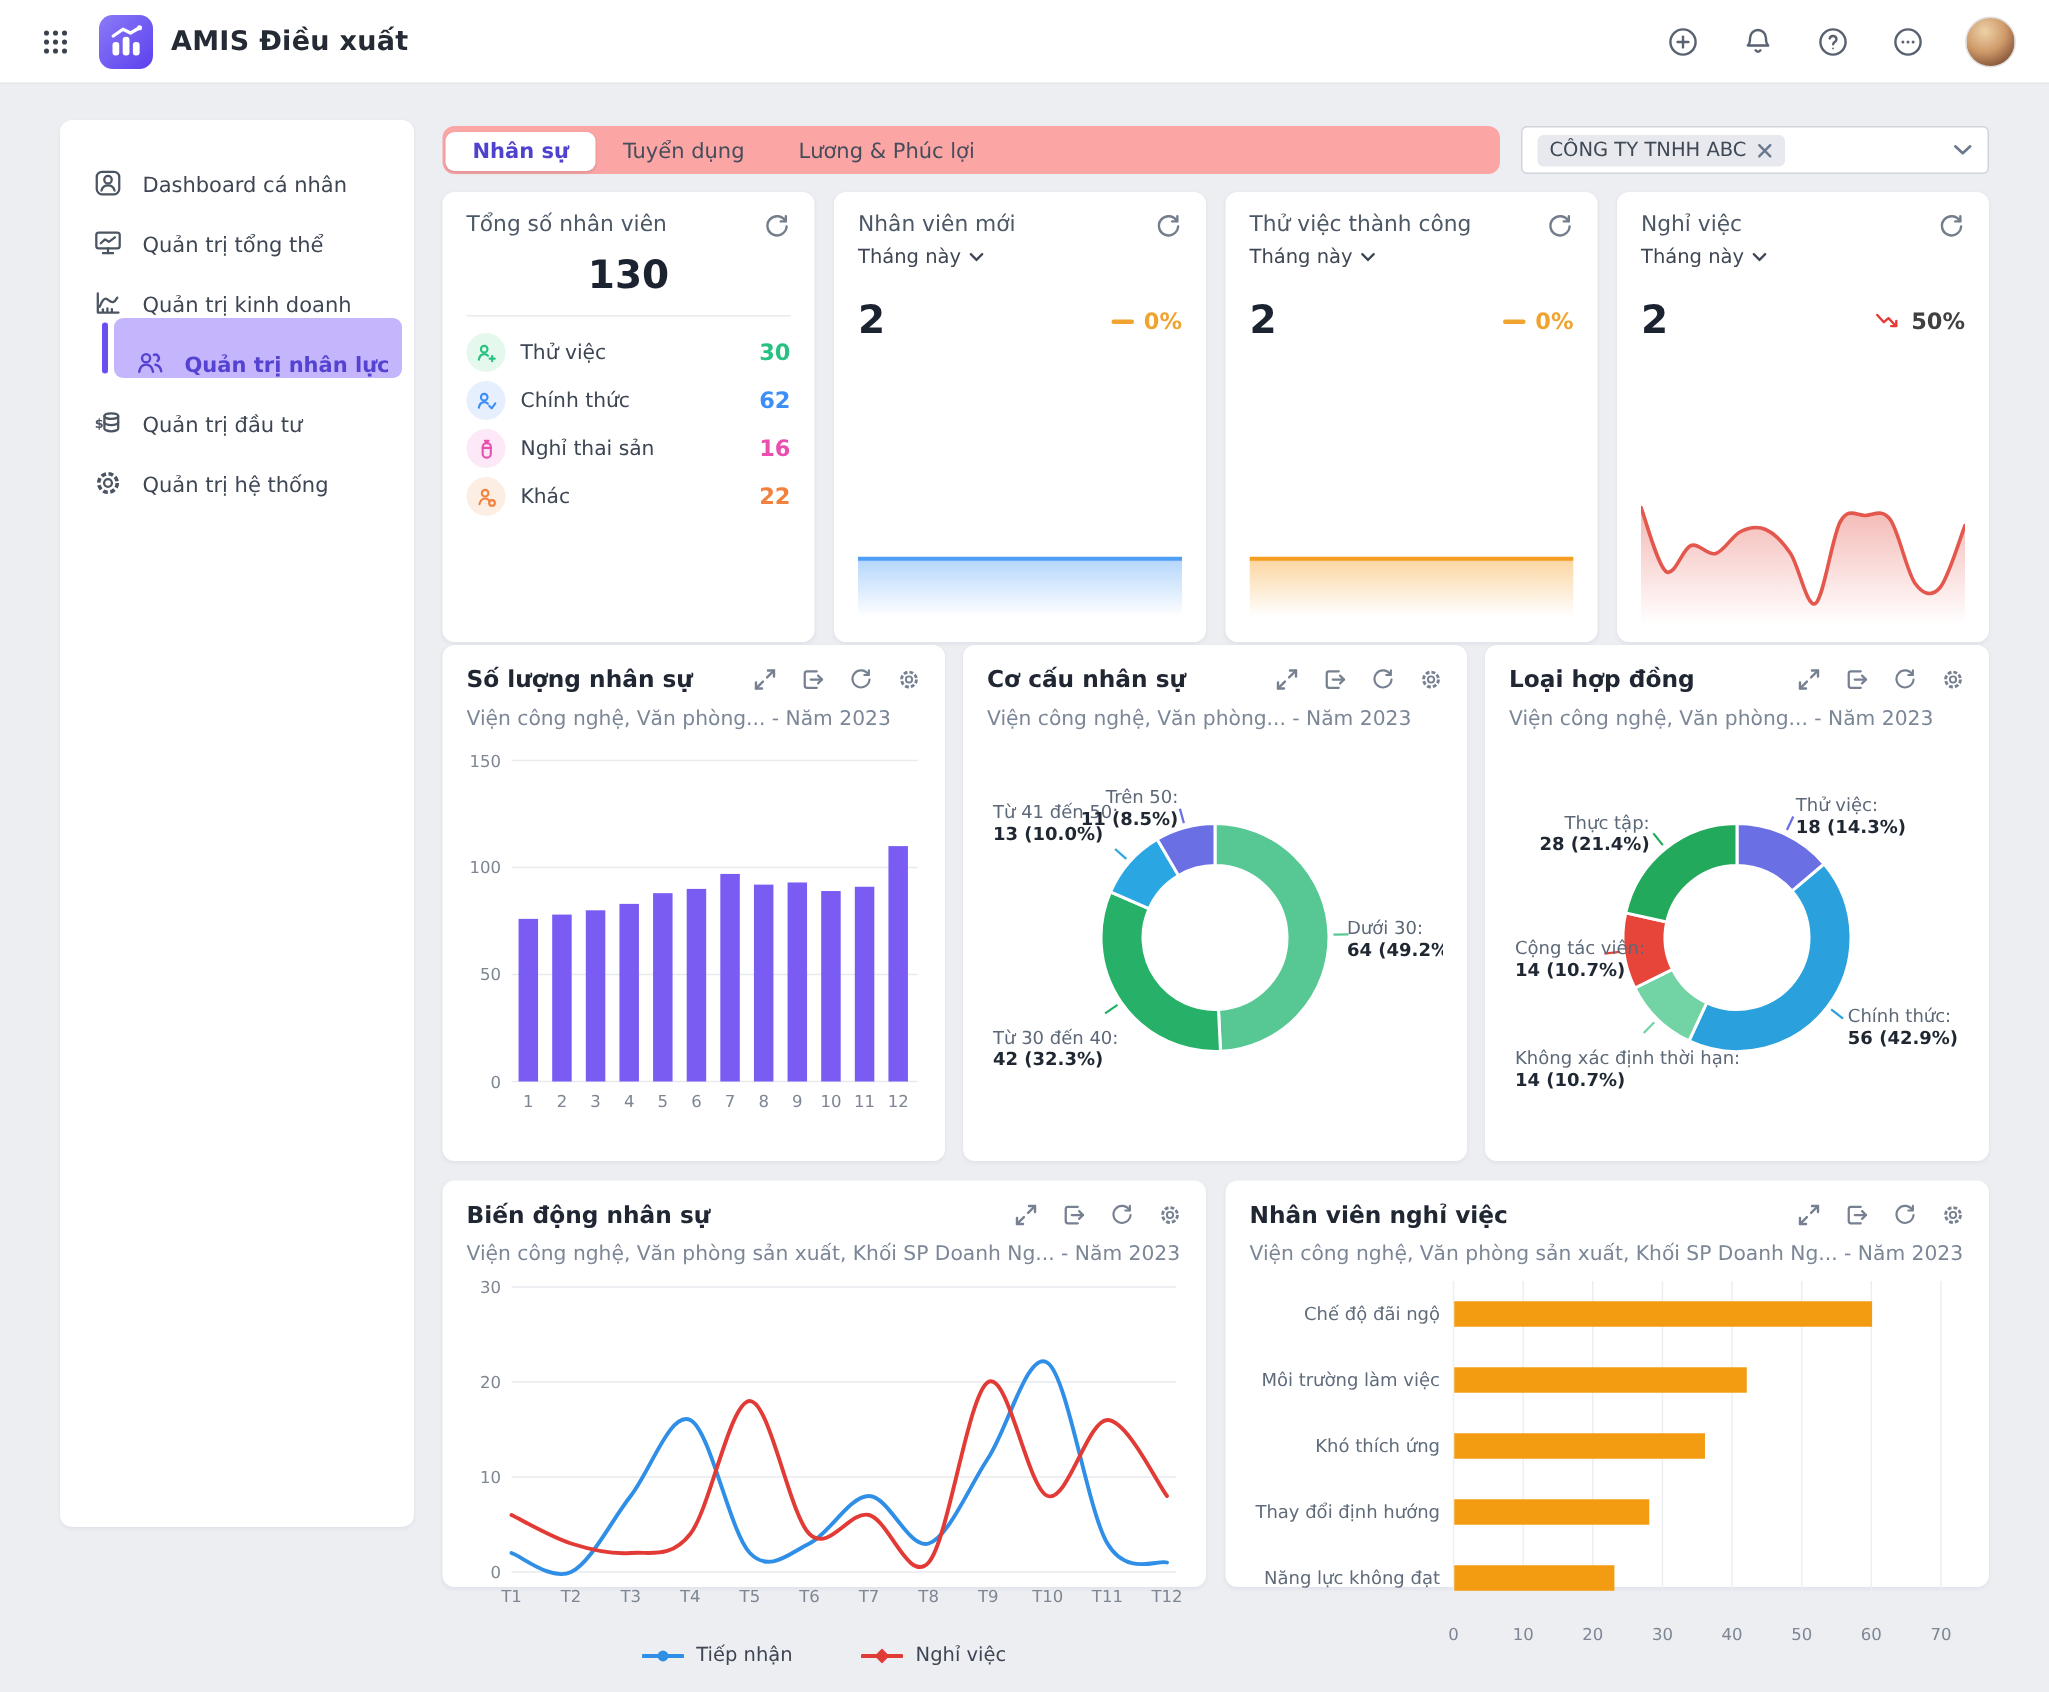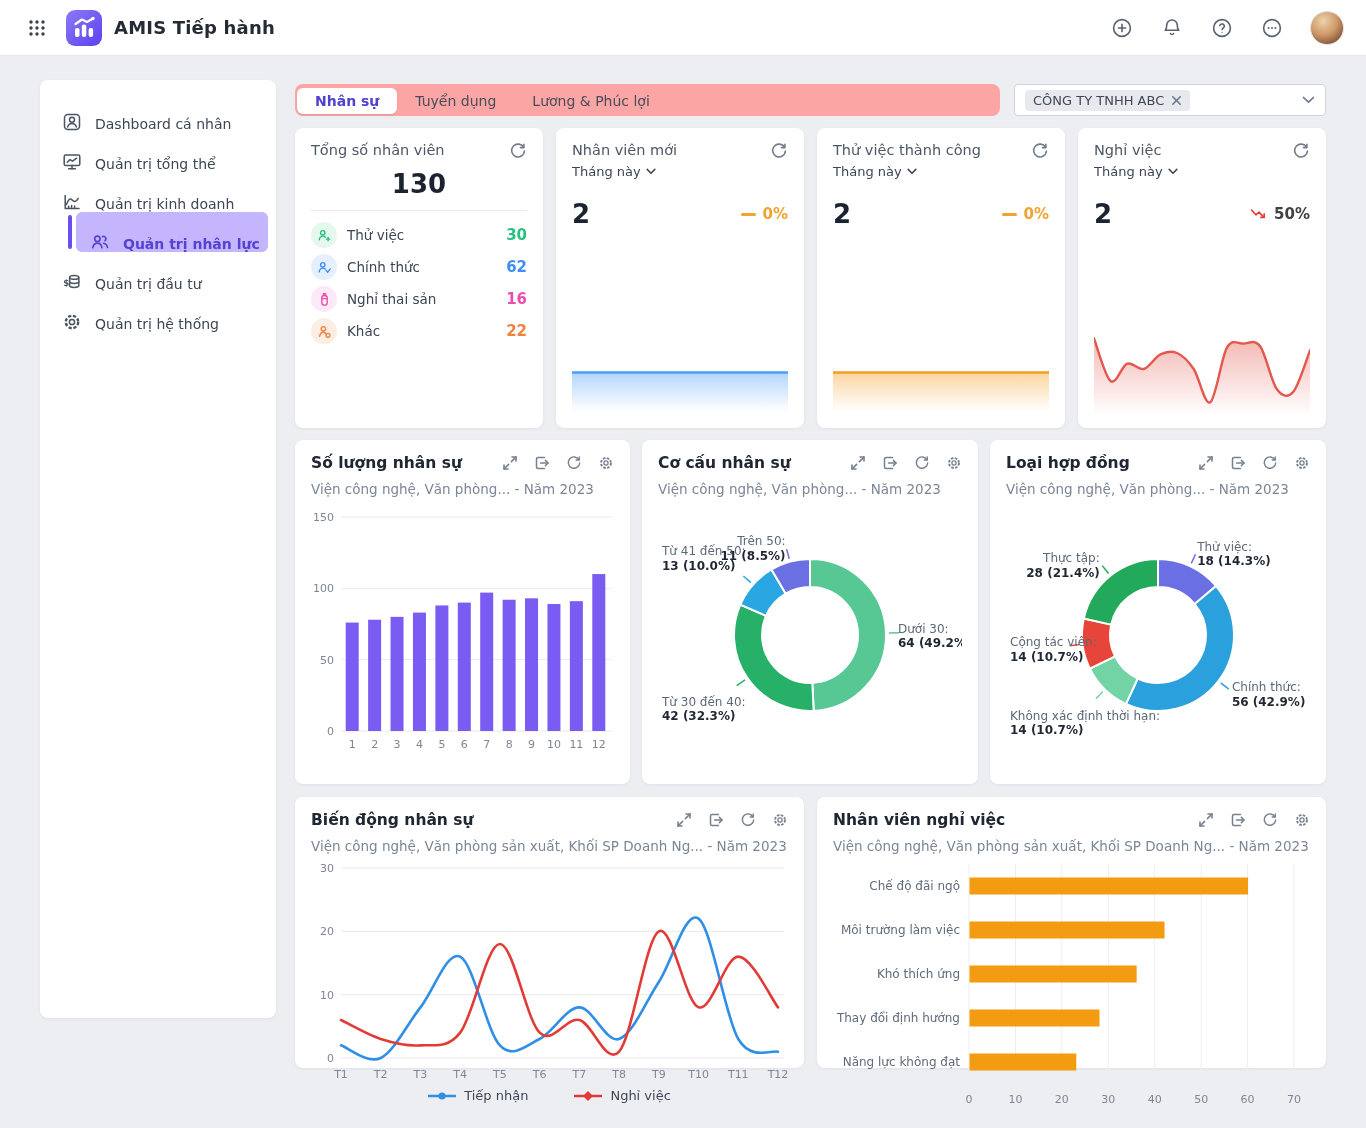--- a/index.html
+++ b/index.html
@@ -46,21 +46,21 @@
   .tab { padding:5px 18px; font-size:14px; color:#454d5a; border-radius:6px; cursor:pointer; white-space:nowrap; }
   .tab.active { background:#fff; color:#4f42cf; font-weight:700; box-shadow:0 1px 2px rgba(20,30,60,.12); }
   .company-select {
     width:312px; height:32px; background:#fff; border:1px solid #cfd4dc; border-radius:4px;
     display:flex; align-items:center; padding:0 10px; gap:8px; cursor:pointer;
   }
   .company-tag { background:#e7e9ee; border-radius:4px; padding:3px 8px; font-size:13px; color:#3f4854; display:flex; align-items:center; gap:7px; }
   .chev { margin-left:auto; }
   
   .grid-stats { display:grid; grid-template-columns:repeat(4,1fr); gap:13px; margin-top:12px; }
-  .grid-mid   { display:grid; grid-template-columns:repeat(3,1fr); gap:12px; margin-top:12px; }
+  .grid-mid   { display:grid; grid-template-columns:repeat(3,1fr); gap:12px; margin-top:2px; }
   .grid-bot   { display:grid; grid-template-columns:repeat(2,1fr); gap:13px; margin-top:13px; }
   .card { background:#fff; border-radius:8px; box-shadow:0 1px 3px rgba(25,35,60,.06); position:relative; }
   .stat-card { height:300px; padding:14px 16px; overflow:hidden; }
   .stat-title-row { display:flex; align-items:flex-start; }
   .stat-title { font-size:14.5px; color:#4d5866; }
   .icon-refresh { margin-left:auto; cursor:pointer; }
   .big-total { text-align:center; font-size:26px; font-weight:700; color:#1b2330; margin:9px 0 11px; }
   .divider { border-top:1px solid #e8eaee; }
   .t-row { display:flex; align-items:center; gap:10px; height:32px; margin-top:0; }
   .t-rows { margin-top:8px; }
@@ -76,21 +76,21 @@
   
   .panel { padding:14px 16px; }
   .panel-mid { height:344px; }
   .panel-bot { height:271px; }
   .panel-head { display:flex; align-items:center; }
   .panel-title { font-size:15.5px; font-weight:700; color:#202733; }
   .panel-tools { margin-left:auto; display:flex; align-items:center; gap:16px; }
   .panel-tools svg { cursor:pointer; }
   .panel-sub { margin-top:9px; font-size:13.5px; color:#7b8696; white-space:nowrap; overflow:hidden; }
   .chart-box { margin-top:6px; }
-  .legend { display:flex; justify-content:center; gap:46px; margin-top:2px; }
+  .legend { display:flex; justify-content:center; gap:46px; margin-top:20px; }
   .legend-item { display:flex; align-items:center; gap:8px; font-size:13px; color:#3e4654; }
 </style>
 </head>
 <body>
 
 <div class="topbar">
   <div class="apps-btn">
     <svg width="20" height="20" viewBox="0 0 20 20">
       <g fill="#3a424d">
         <circle cx="4" cy="4" r="1.7"></circle>
@@ -112,21 +112,21 @@
           <stop offset="1" stop-color="#5b40ee"></stop>
     </linearGradient>
       </defs>
     <rect width="36" height="36" rx="9" fill="url(#lg-logo)"></rect>
     <rect x="9" y="18" width="4.5" height="9" rx="2" fill="#fff"></rect>
     <rect x="15.8" y="14.5" width="4.5" height="12.5" rx="2" fill="#fff"></rect>
     <rect x="22.6" y="18" width="4.5" height="9" rx="2" fill="#fff"></rect>
     <polyline points="9.5,14 16,9.5 21,12 27,8.5" fill="none" stroke="#fff" stroke-width="2.2" stroke-linecap="round" stroke-linejoin="round"></polyline>
     <circle cx="27" cy="8.5" r="1.7" fill="#fff"></circle>
   </svg>
-  <div class="app-title">AMIS Tiếp hành</div>
+  <div class="app-title">AMIS Điều xuất</div>
   <div class="topbar-right">
     <svg class="tb-icon" viewBox="0 0 24 24" fill="none" stroke="#596270" stroke-width="1.6" stroke-linecap="round">
       <circle cx="12" cy="12" r="8.4"></circle>
         <line x1="12" y1="8.4" x2="12" y2="15.6"></line>
         <line x1="8.4" y1="12" x2="15.6" y2="12"></line>
     </svg>
     <svg class="tb-icon" viewBox="0 0 24 24" fill="none" stroke="#596270" stroke-width="1.6" stroke-linecap="round" stroke-linejoin="round">
       <path d="M12 4a5.3 5.3 0 0 0-5.3 5.3c0 3.8-1.5 5-1.5 5h13.6s-1.5-1.2-1.5-5A5.3 5.3 0 0 0 12 4Z"></path>
       <path d="M10.4 17.5a1.8 1.8 0 0 0 3.2 0"></path>
     </svg>

